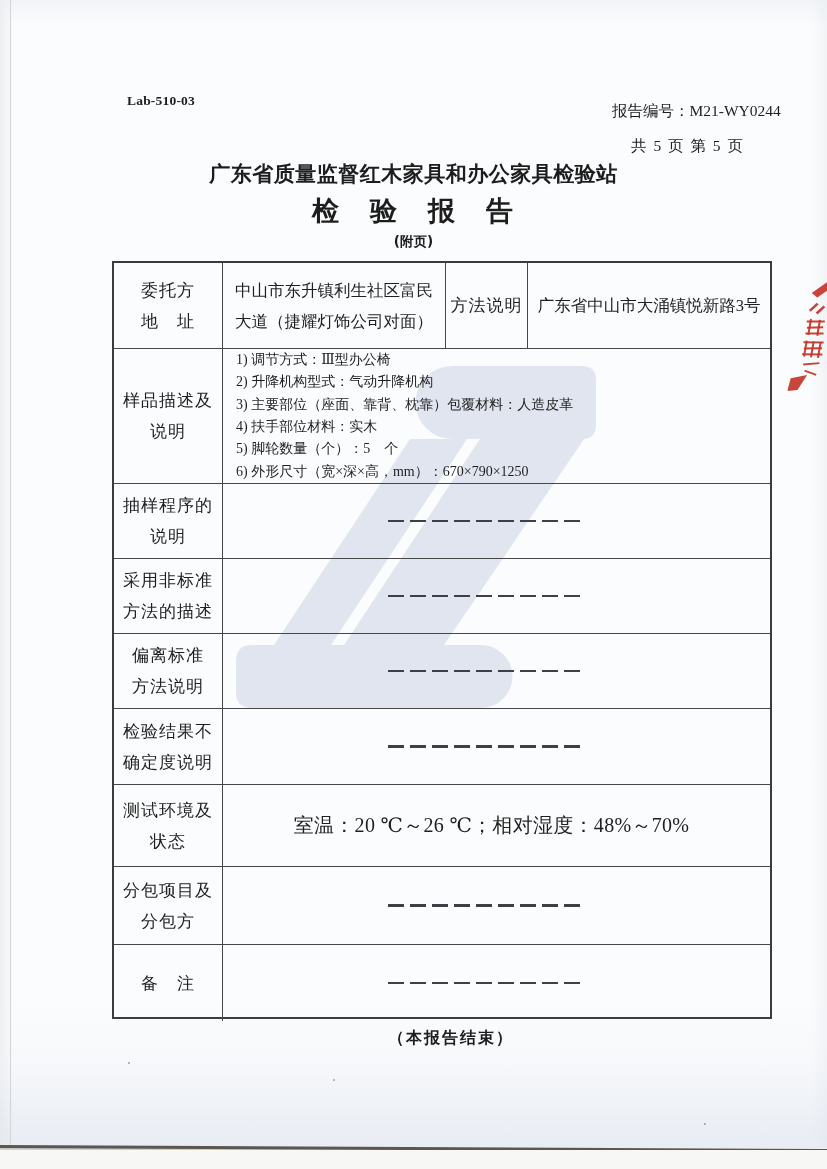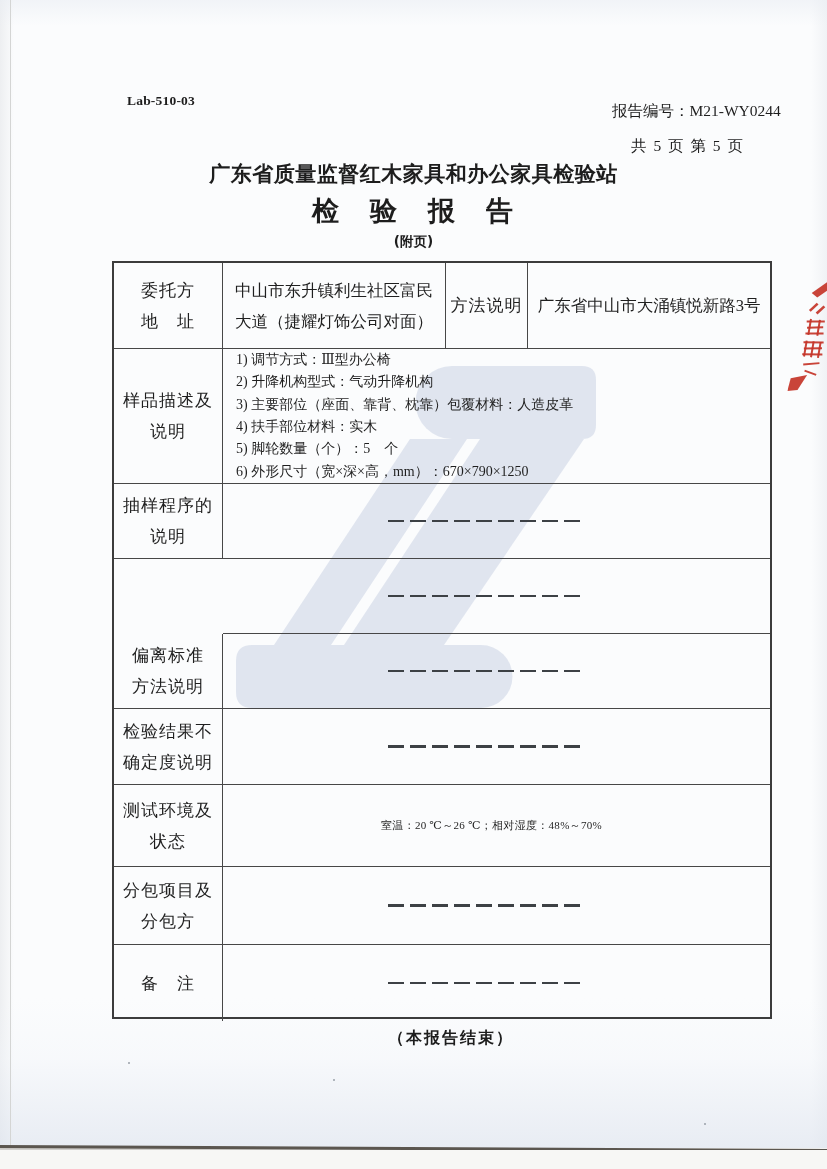--- a/index.html
+++ b/index.html
@@ -69,21 +69,21 @@
   .content{grid-column:2 / 5;}
   .addr{line-height:31px;padding:0 12px;text-align:left;font-size:16.5px;}
   .locs{line-height:30px;font-size:16.5px;}
   .sample-list{align-items:flex-start;padding-left:13px;text-align:left;}
   .sample-list div{line-height:22.4px;font-size:14px;}
   .dash-line{
     width:192px;height:2.6px;
     background:repeating-linear-gradient(90deg,#3d4145 0 16px,transparent 16px 22px);
     margin-left:-26px;
   }
-  .env-text{font-size:11px;letter-spacing:.3px;margin-left:-10px;}
+  .env-text{font-size:20px;letter-spacing:.3px;margin-left:-10px;}
 
   .end-note{
     position:absolute;left:121px;top:1028px;width:660px;text-align:center;
     font-size:16px;font-weight:bold;letter-spacing:2px;
   }
 </style>
 </head>
 <body>
 
 <div class="paper">
@@ -138,20 +138,24 @@
     </div>
 
     <div class="cell">
       <span class="lbl">抽样程序的</span>
       <span class="lbl">说明</span>
     </div>
     <div class="cell content last-col">
       <div class="dash-line"></div>
     </div>
 
+    <div class="cell">
+      <span class="lbl">采用非标准</span>
+      <span class="lbl">方法的描述</span>
+    </div>
     <div class="cell content last-col">
       <div class="dash-line"></div>
     </div>
 
     <div class="cell">
       <span class="lbl">偏离标准</span>
       <span class="lbl">方法说明</span>
     </div>
     <div class="cell content last-col">
       <div class="dash-line"></div>

